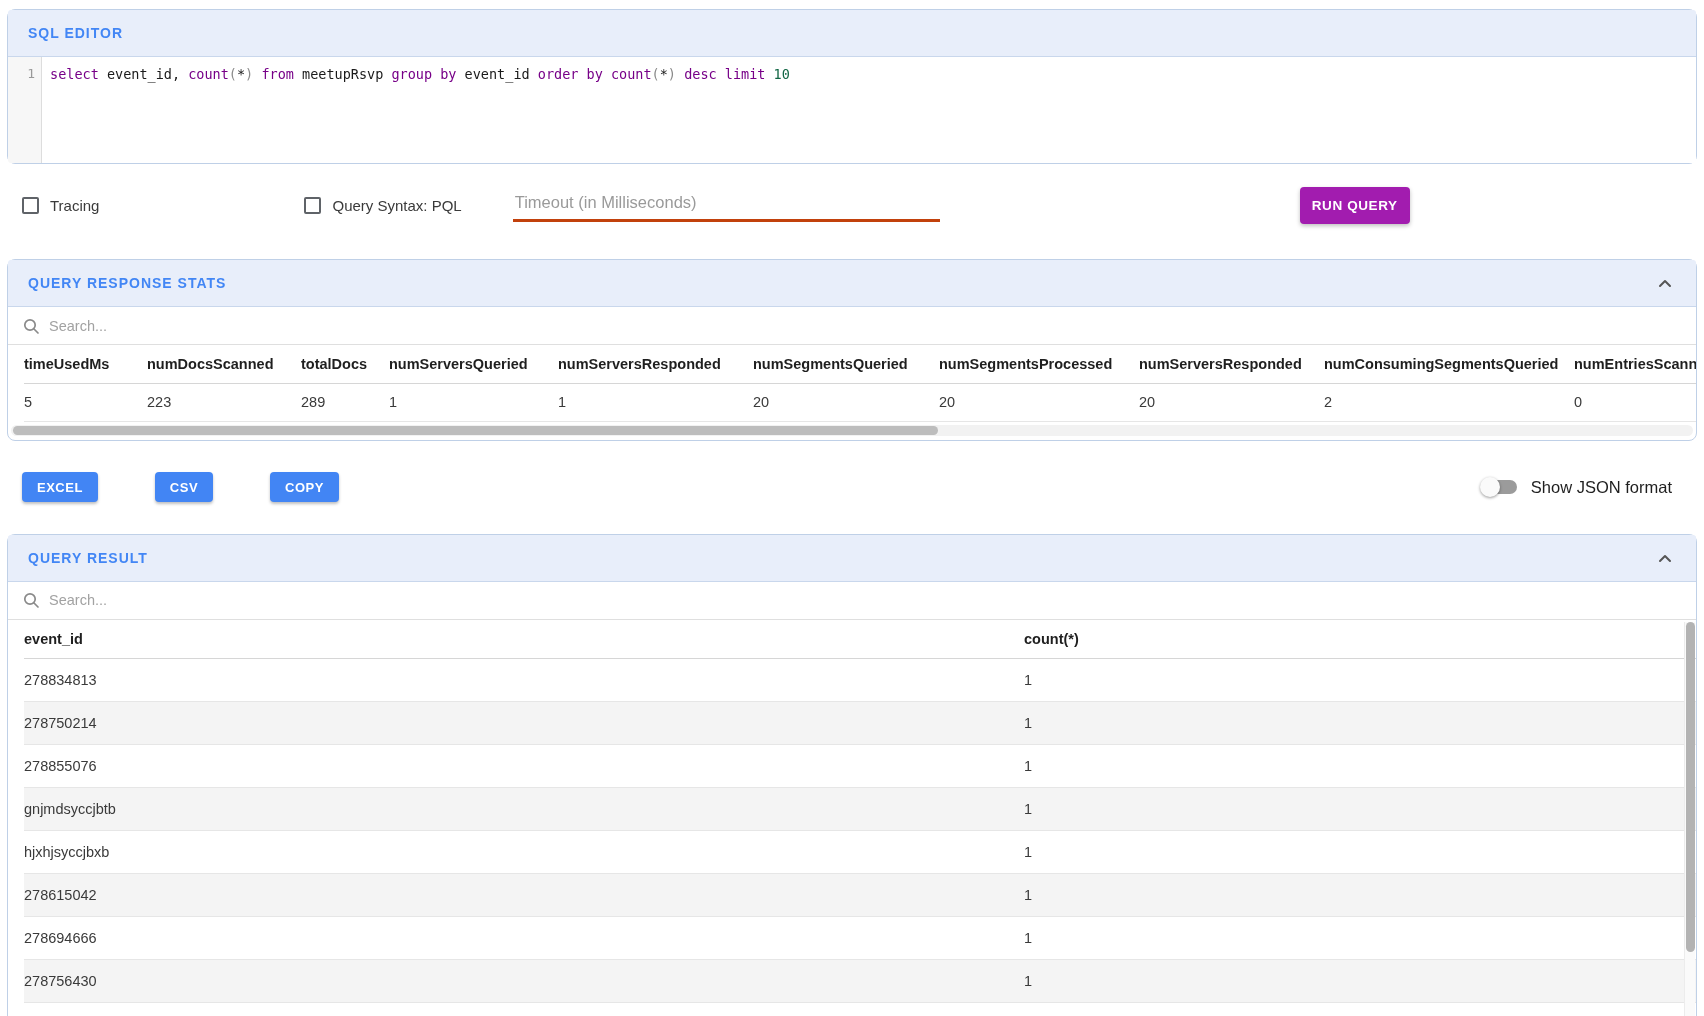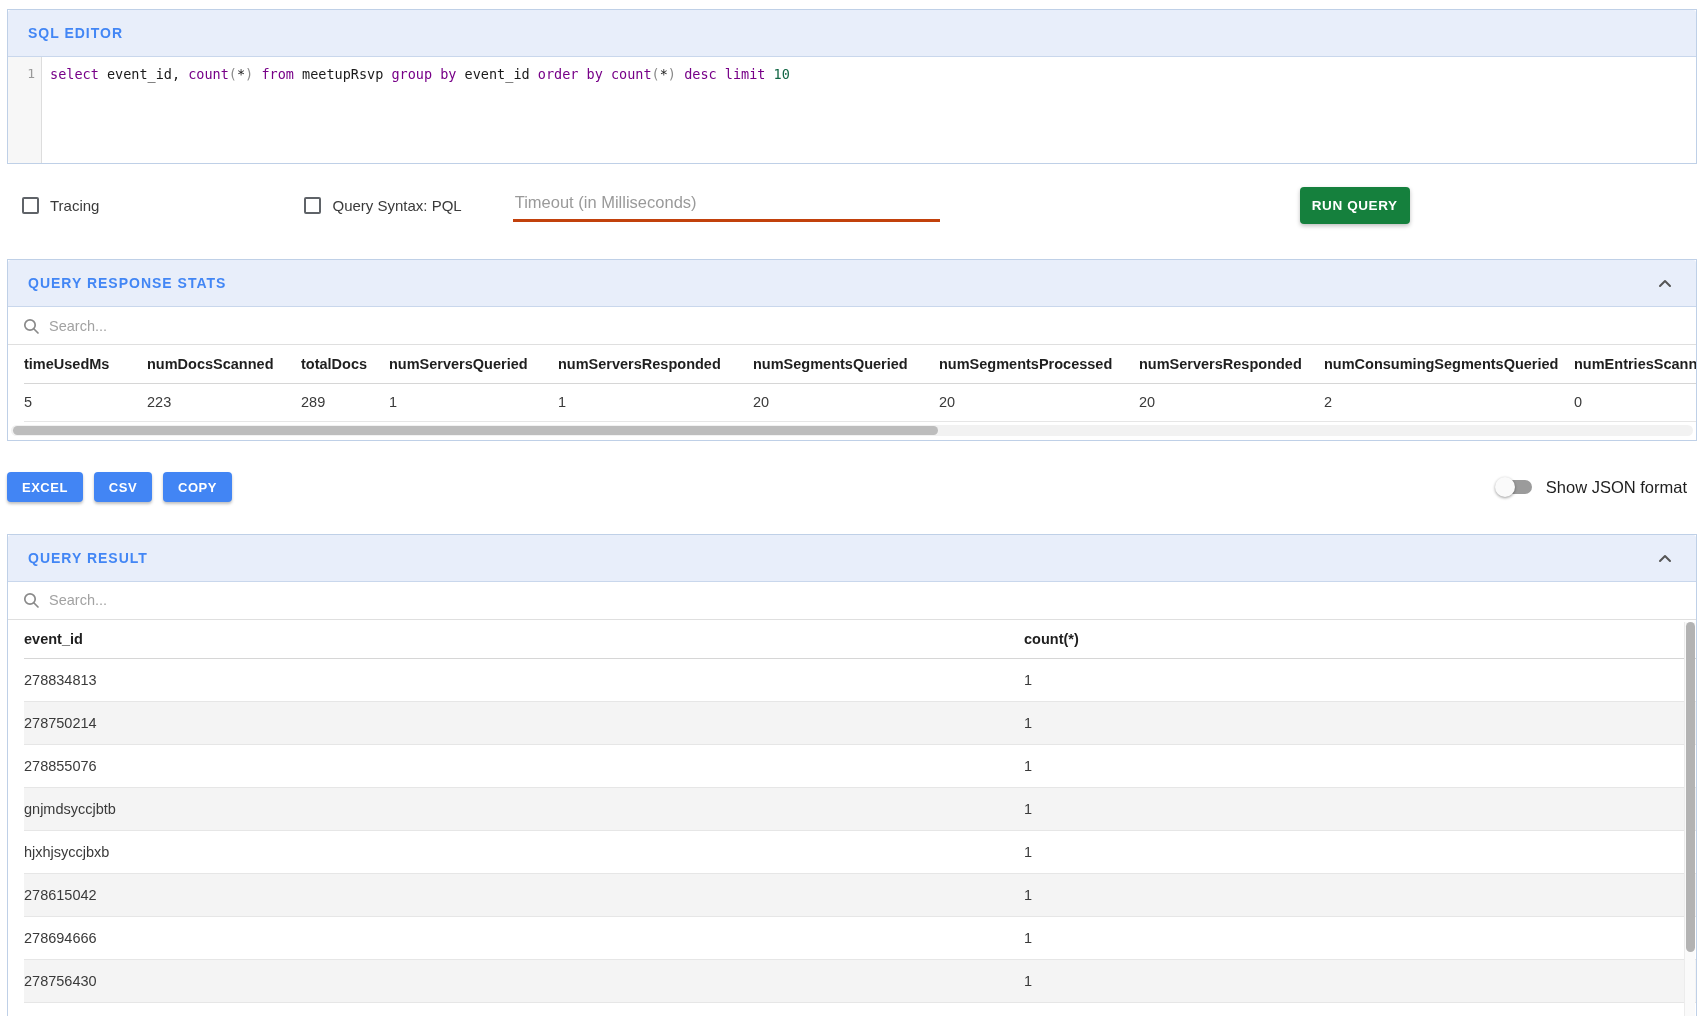--- a/index.html
+++ b/index.html
@@ -1,19 +1,19 @@
 <!DOCTYPE html>
 <html><head>
 <meta charset="utf-8">
 <style>
   * { box-sizing: border-box; margin: 0; padding: 0; }
   html, body { width: 1704px; height: 1016px; overflow: hidden; background: #fff;
     font-family: "Liberation Sans", sans-serif; color: #333; }
 
-  .panel { margin: 0 7px; border: 1px solid #bfd0e7; border-radius: 0; background: #fff; }
+  .panel { margin: 0 7px; border: 1px solid #bfd0e7; border-radius: 8px; background: #fff; }
   .panel-header { background: #e8eefa; border-bottom: 1px solid #c9d7ec;
     border-radius: 3px 3px 0 0; height: 47px; display: flex; align-items: center;
     justify-content: space-between; padding: 0 20px; }
   .panel-title { color: #4286f5; font-size: 14px; font-weight: 700; letter-spacing: 1px; }
   .chev { width: 22px; height: 22px; cursor: pointer; display:flex; align-items:center; justify-content:center; }
 
   
   .sql-panel { margin-top: 9px; }
   .editor { display: flex; height: 106px; border-radius: 0 0 3px 3px; overflow: hidden; background:#fff; }
   .gutter { width: 34px; background: #f7f7f7; border-right: 1px solid #ddd;
@@ -30,21 +30,21 @@
   .controls { margin: 22px 7px 0; display: flex; align-items: center; height: 38px; }
   .check-group { display: flex; align-items: flex-end; }
   .checkbox { width: 17px; height: 17px; border: 2px solid #5f6368; border-radius: 2px;
     background: #fff; cursor: pointer; flex: none; }
   .check-label { margin-left: 11px; font-size: 15px; color: #3a3a3a; }
   .cg1 { margin-left: 15px; }
   .cg2 { margin-left: 205px; }
   .timeout { margin-left: 51px; width: 427px; border: none; border-bottom: 3px solid #c2410c;
     font-size: 16.5px; padding: 4px 2px 7px; color: #333; background: transparent; outline: none; }
   .timeout::placeholder { color: #9a9a9a; }
-  .run-btn { margin-left: 360px; width: 110px; height: 37px; background: #15803d; color: #fff;
+  .run-btn { margin-left: 360px; width: 110px; height: 37px; background: #a21caf; color: #fff;
     border: none; border-radius: 4px; font-family: "Liberation Sans", sans-serif;
     font-size: 13.5px; font-weight: 600; letter-spacing: 0.6px; cursor: pointer;
     box-shadow: 0 2px 4px rgba(0,0,0,.25); }
 
   
   .search-row { display: flex; align-items: center; height: 38px; padding: 0 14px;
     border-bottom: 1px solid #dfdfdf; }
   .search-input { border: none; outline: none; flex: 1; margin-left: 9px; font-size: 14.5px;
     color: #333; font-family: "Liberation Sans", sans-serif; }
   .search-input::placeholder { color: #a2a2a2; }
@@ -58,21 +58,21 @@
 
   
   .stats-panel { margin-top: 35px; }
   .stats-table { width: 1830px; }
 
   .hscroll { margin: 3px 3px 4px; height: 11px; background: #f2f2f2; border-radius: 6px; position: relative; }
   .hscroll-thumb { position: absolute; left: 2px; top: 1px; height: 9px; width: 55%;
     background: #bdbdbd; border-radius: 5px; cursor: pointer; }
 
   
-  .export-row { margin: 31px 7px 0; display: flex; align-items: center; height: 31px; }
+  .export-row { margin: 31px 22px 0; display: flex; align-items: center; height: 31px; gap: 46px; }
   .exp-btn { height: 30px; padding: 0 15px; margin-right: 11px; background: #4285f4; color: #fff;
     border: none; border-radius: 4px; font-family: "Liberation Sans", sans-serif;
     font-size: 13px; font-weight: 600; letter-spacing: 0.5px; cursor: pointer;
     box-shadow: 0 2px 3px rgba(0,0,0,.25); }
   .toggle-group { margin-left: auto; display: flex; align-items: center; padding-right: 10px; }
   .switch { position: relative; width: 34px; height: 14px; background: #9b9b9b; border-radius: 7px;
     cursor: pointer; margin-right: 14px; }
   .switch-thumb { position: absolute; left: -3px; top: -3px; width: 20px; height: 20px;
     border-radius: 50%; background: #fafafa; box-shadow: 0 1px 3px rgba(0,0,0,.4); }
   .toggle-label { font-size: 16.5px; color: #1f1f1f; }

